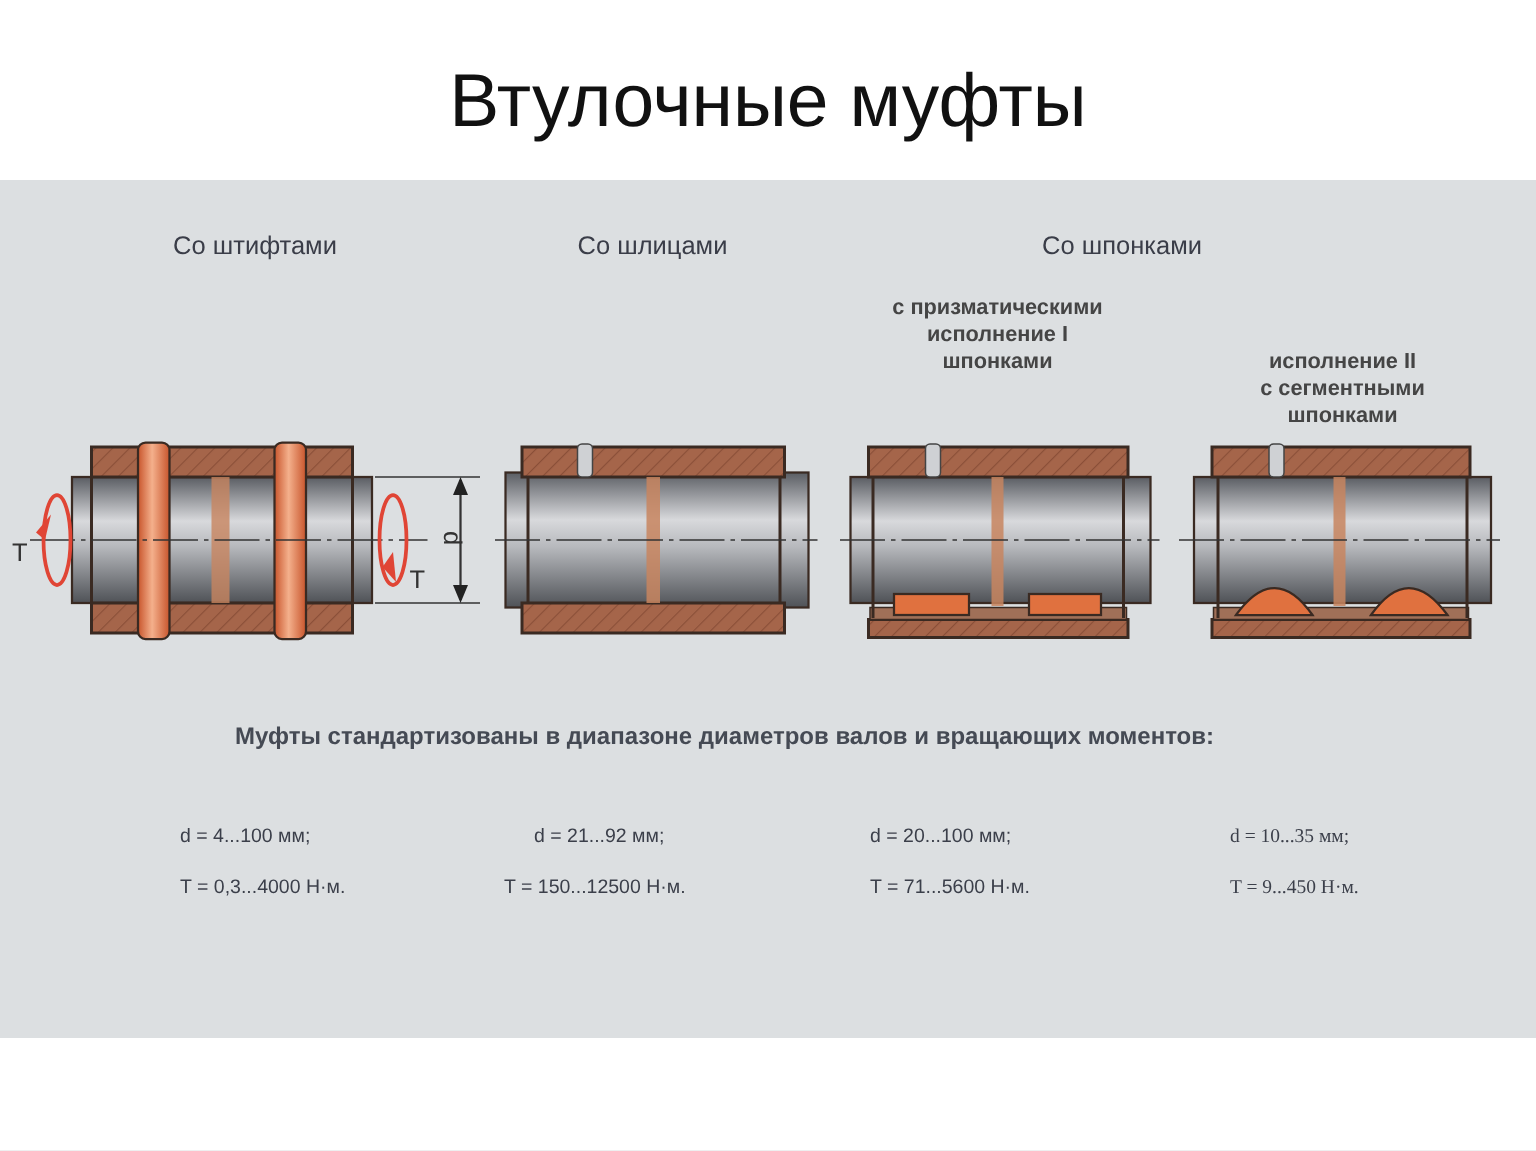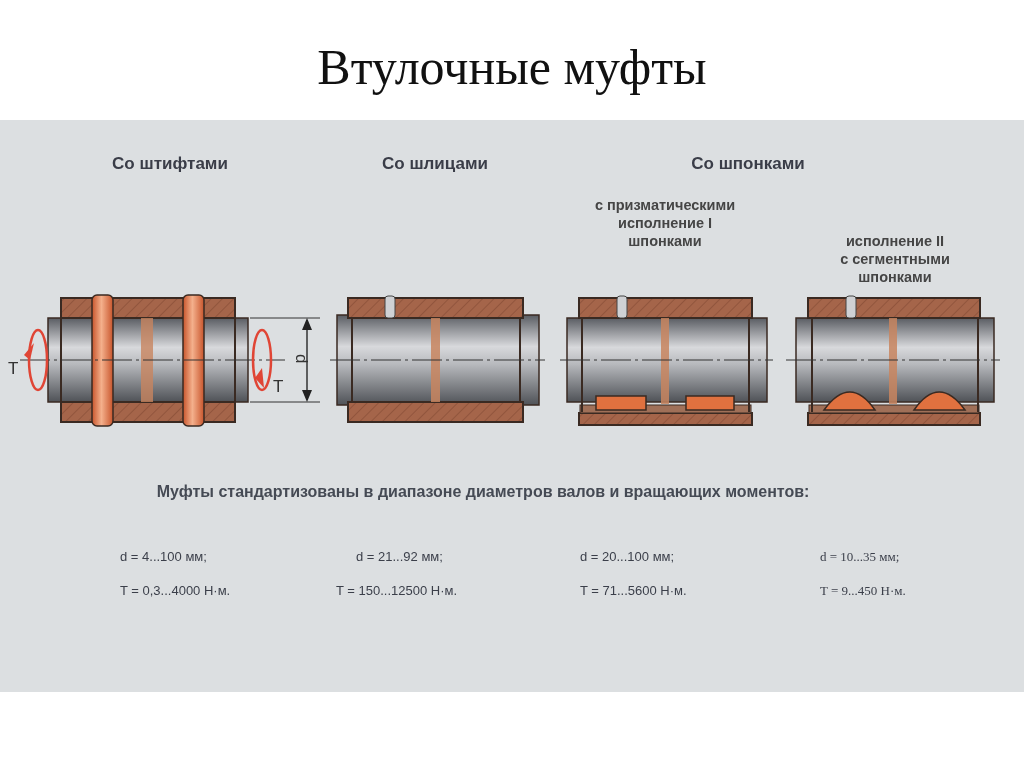--- a/index.html
+++ b/index.html
@@ -1,22 +1,22 @@
 <!DOCTYPE html>
 <html><head>
 <meta charset="utf-8">
 <style>
   html, body { margin:0; padding:0; }
   body { width:1024px; height:767px; background:#ffffff; position:relative; overflow:hidden;
          font-family:"Liberation Sans", sans-serif; }
   .title { position:absolute; left:0; top:38px; width:1024px; text-align:center;
-           font-size:50px; color:#111; font-family:Liberation Serif, serif; }
+           font-size:50px; color:#111; font-family:Liberation Sans, sans-serif; }
   .panel { position:absolute; left:0; top:120px; width:1024px; height:572px; background:#dcdfe1; }
   .lbl { position:absolute; color:#3a3d48; font-family:"Liberation Sans", sans-serif; text-align:center; }
-  .h { font-size:17px; font-weight:bold; }
+  .h { font-size:17px; font-weight:normal; }
   .sub { font-size:14.5px; font-weight:bold; color:#454545; line-height:18px; }
   .note { font-size:16px; font-weight:bold; color:#454a54; }
   .spec { font-size:13px; color:#3b3f4a; line-height:34px; text-align:left; }
   svg.dia { position:absolute; left:0; top:0; }
 </style>
 </head>
 <body>
 
 <div class="title">Втулочные муфты</div>
 

